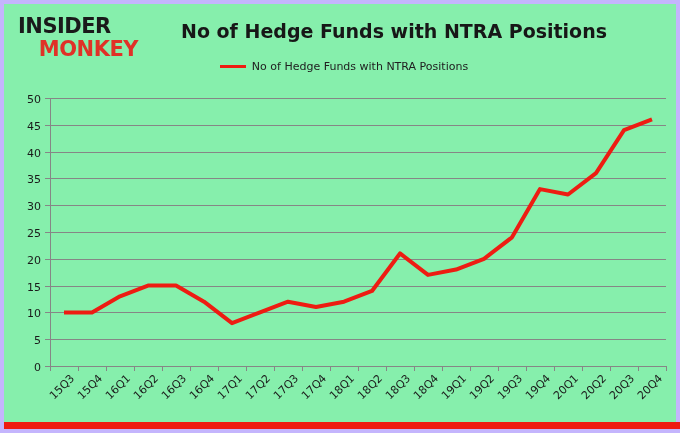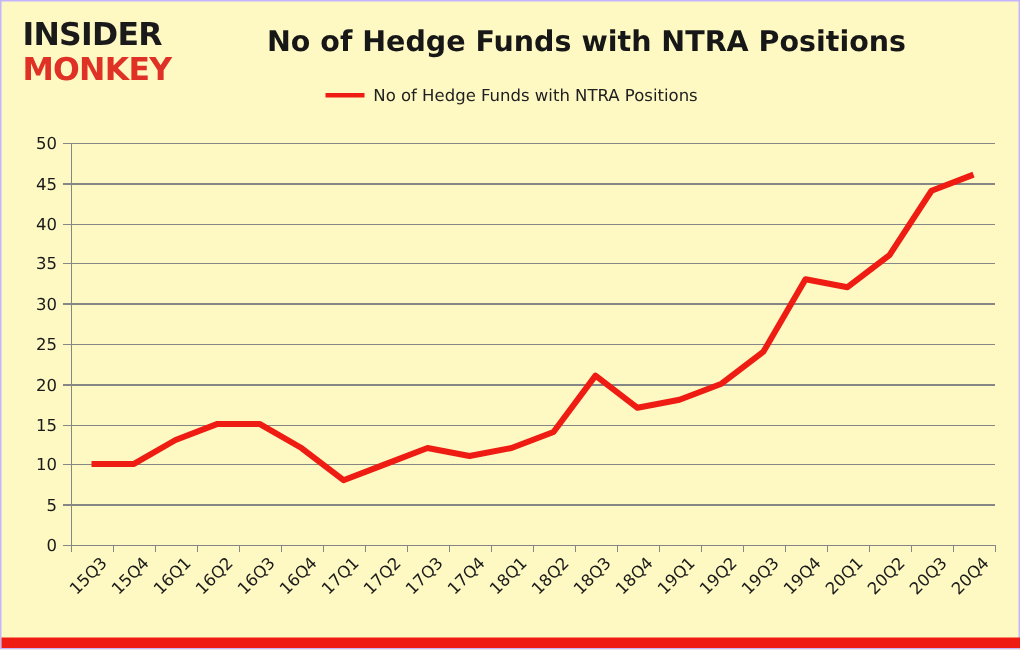--- a/index.html
+++ b/index.html
@@ -11,22 +11,22 @@
     height: 433px;
     background: #ffffff;
     font-family: "Liberation Sans", sans-serif;
     overflow: hidden;
   }
   #page {
     position: relative;
     width: 680px;
     height: 433px;
     box-sizing: border-box;
-    background: #fef9c3;
-    border: 1px solid #c4b5fd;
+    background: #86efac;
+    border: 4px solid #c4b5fd;
   }
   
   #logo {
     position: absolute;
     left: 14px;
     top: 12px;
     width: 120px;
     height: 52px;
     line-height: 1;
   }
@@ -39,20 +39,21 @@
     display: block;
   }
   #logo .logo-line2 {
     font-family: "DejaVu Sans", sans-serif;
     font-weight: bold;
     font-size: 21px;
     letter-spacing: -0.5px;
     color: #e03127;
     display: block;
     margin-top: 2px;
+    text-align: right;
   }
   
   #chart-title {
     position: absolute;
     left: 140px;
     top: 16px;
     width: 500px;
     text-align: center;
     font-family: "DejaVu Sans", sans-serif;
     font-size: 19px;

